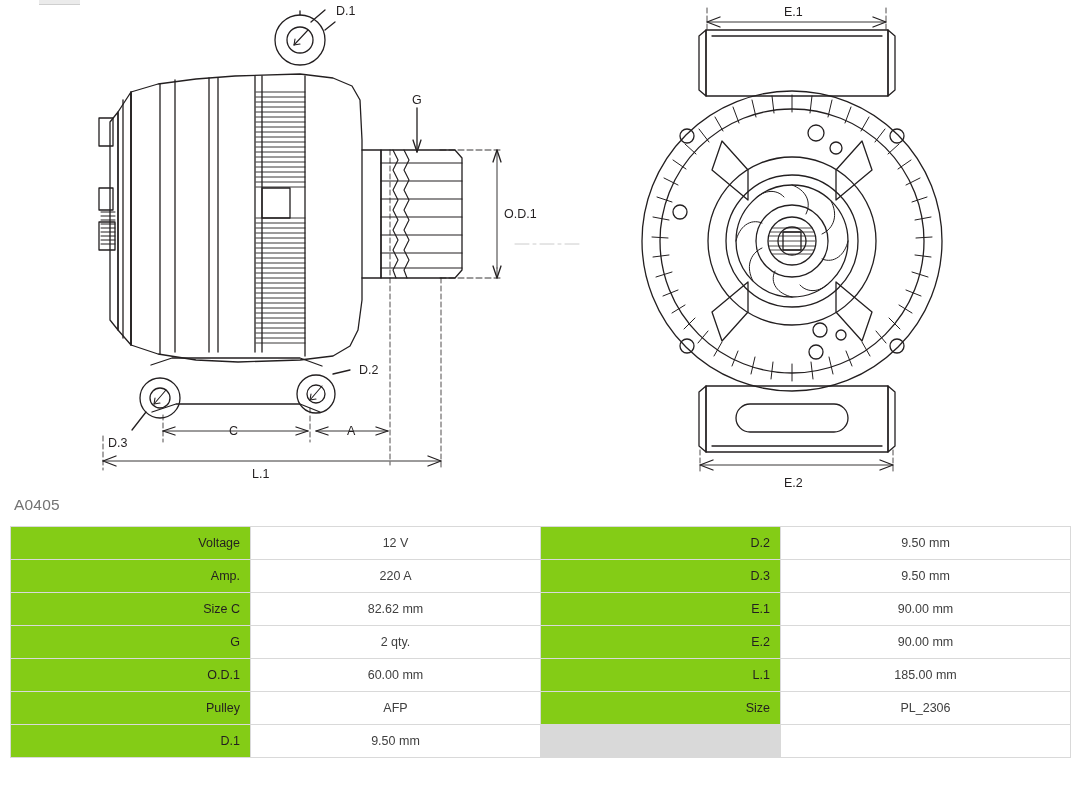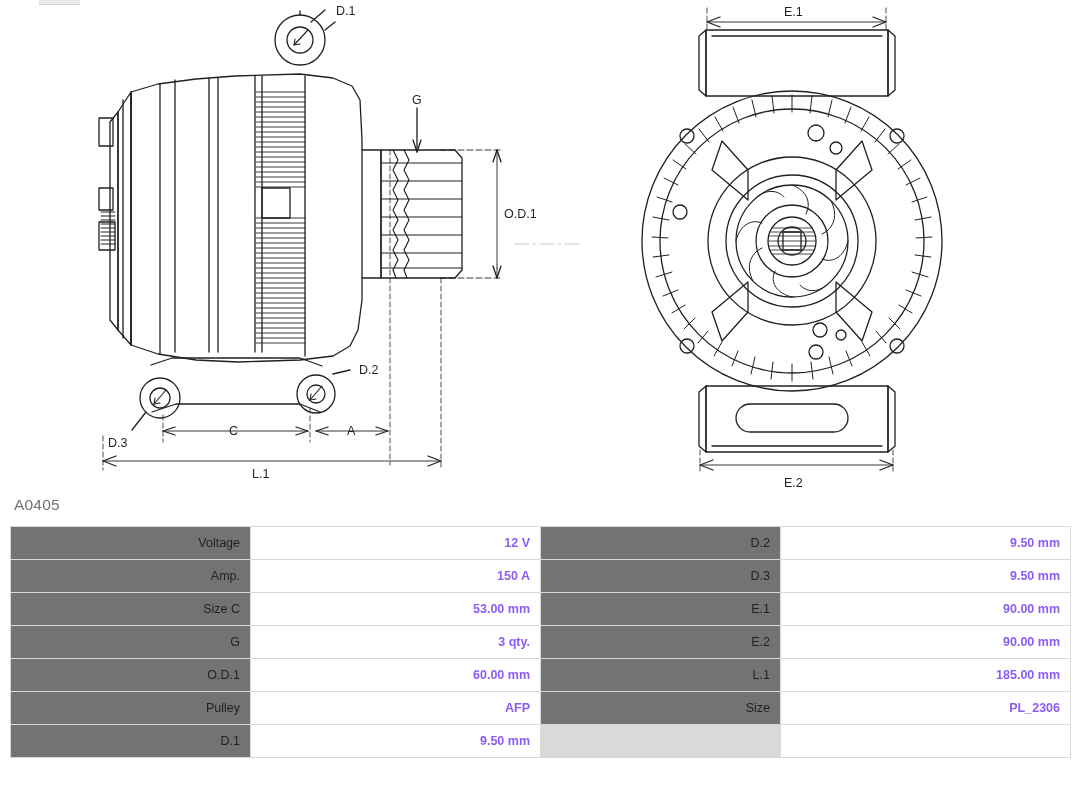--- a/index.html
+++ b/index.html
@@ -58,29 +58,28 @@
   }
   #spec-table td {
     height: 32px;
     border: 1px solid #d9d9d9;
     padding: 0 10px;
     vertical-align: middle;
     white-space: nowrap;
     overflow: hidden;
   }
   #spec-table td.lbl {
-    background: #737373;
+    background: #84cc16;
     text-align: right;
     color: #231f20;
   }
   #spec-table td.val {
     background: #ffffff;
-    text-align: right;
-    color: #8b5cf6;
-    font-weight: bold;
+    text-align: center;
+    color: #404040;
   }
   #spec-table td.empty {
     background: #ffffff;
     border: 1px solid #d9d9d9;
   }
   #spec-table td.empty-lbl {
     background: #d9d9d9;
     border: 1px solid #d9d9d9;
   }
   col.c-lbl { width: 240px; }
@@ -396,33 +395,33 @@
     </colgroup>
     <tbody>
       <tr>
         <td class="lbl">Voltage</td>
         <td class="val">12 V</td>
         <td class="lbl">D.2</td>
         <td class="val">9.50 mm</td>
       </tr>
       <tr>
         <td class="lbl">Amp.</td>
-        <td class="val">150 A</td>
+        <td class="val">220 A</td>
         <td class="lbl">D.3</td>
         <td class="val">9.50 mm</td>
       </tr>
       <tr>
         <td class="lbl">Size C</td>
-        <td class="val">53.00 mm</td>
+        <td class="val">82.62 mm</td>
         <td class="lbl">E.1</td>
         <td class="val">90.00 mm</td>
       </tr>
       <tr>
         <td class="lbl">G</td>
-        <td class="val">3 qty.</td>
+        <td class="val">2 qty.</td>
         <td class="lbl">E.2</td>
         <td class="val">90.00 mm</td>
       </tr>
       <tr>
         <td class="lbl">O.D.1</td>
         <td class="val">60.00 mm</td>
         <td class="lbl">L.1</td>
         <td class="val">185.00 mm</td>
       </tr>
       <tr>

